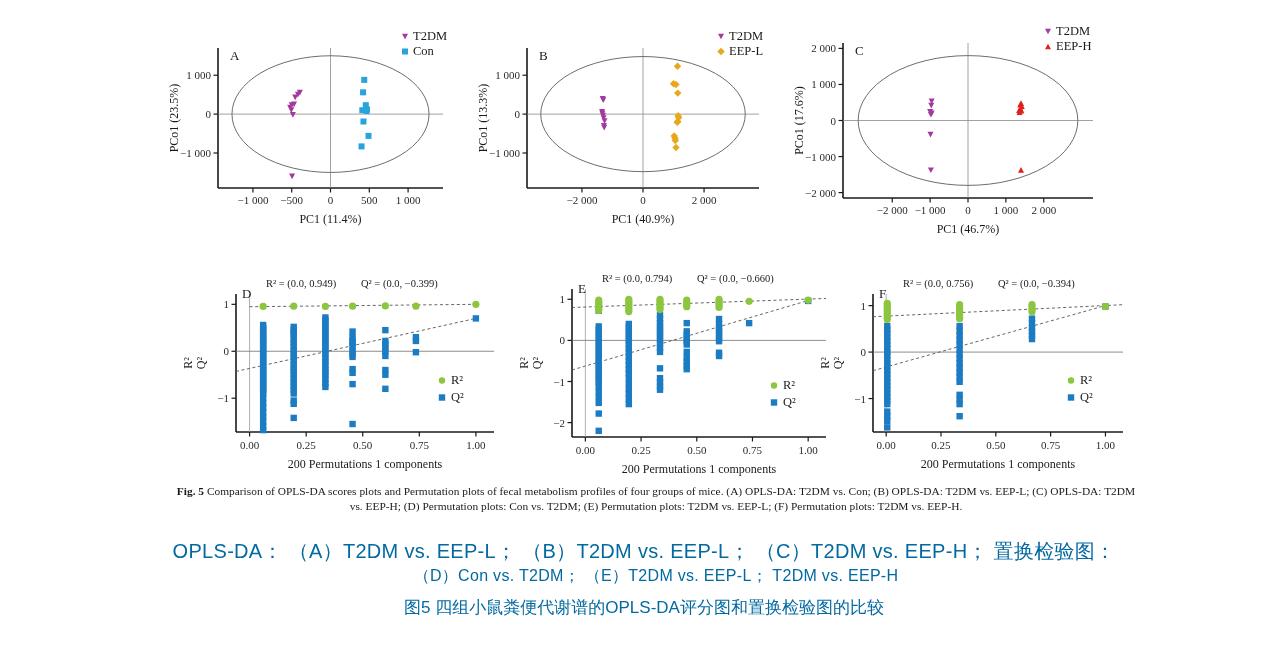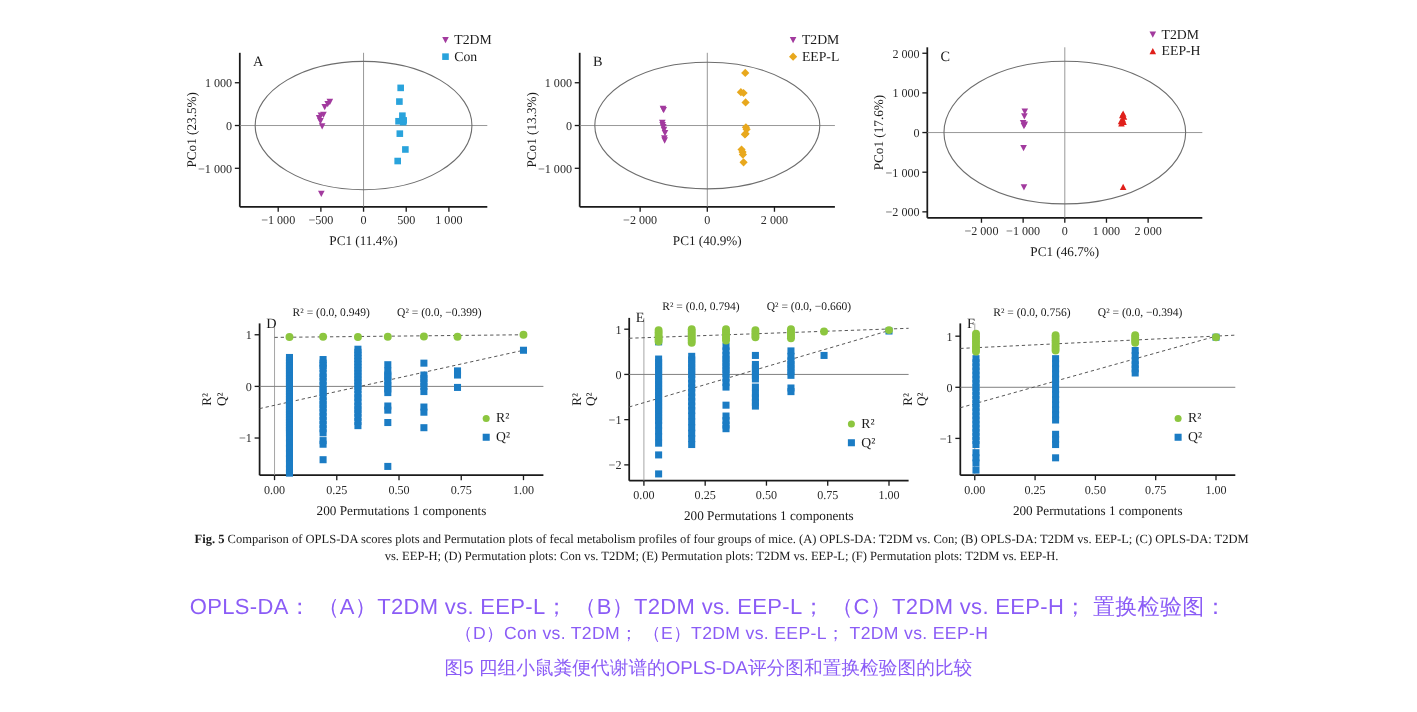--- a/index.html
+++ b/index.html
@@ -7,21 +7,21 @@
   #figure{position:absolute;left:0;top:0;width:1288px;height:647px;}
   svg{display:block;}
   .tick-lbl{font-family:"Liberation Serif",serif;font-size:11px;fill:#2a2a2a;}
   .axis-title{font-family:"Liberation Serif",serif;font-size:12px;fill:#1a1a1a;}
   .panel-letter{font-family:"Liberation Serif",serif;font-size:13px;fill:#1a1a1a;}
   .legend-lbl{font-family:"Liberation Serif",serif;font-size:12.5px;fill:#1a1a1a;}
   .stat-lbl{font-family:"Liberation Serif",serif;font-size:10.5px;fill:#1a1a1a;}
   .caption{position:absolute;left:175px;top:484px;width:962px;text-align:center;
            font-family:"Liberation Serif",serif;font-size:11.4px;line-height:1.32;color:#1a1a1a;}
   .caption b{font-weight:bold;}
-  .cn-line{position:absolute;width:1288px;text-align:center;font-family:"Liberation Sans",sans-serif;color:#8b5cf6;}
+  .cn-line{position:absolute;width:1288px;text-align:center;font-family:"Liberation Sans",sans-serif;color:#0369a1;}
   .cn1{top:538px;font-size:20px;letter-spacing:0.3px;}
   .cn2{top:566px;font-size:16px;letter-spacing:0.3px;margin-left:12px;}
   .cn3{top:596px;font-size:17px;font-weight:normal;}
 </style>
 </head>
 <body>
 
 <div id="figure">
   <svg id="plot-svg" width="1288" height="480">
       <g>

